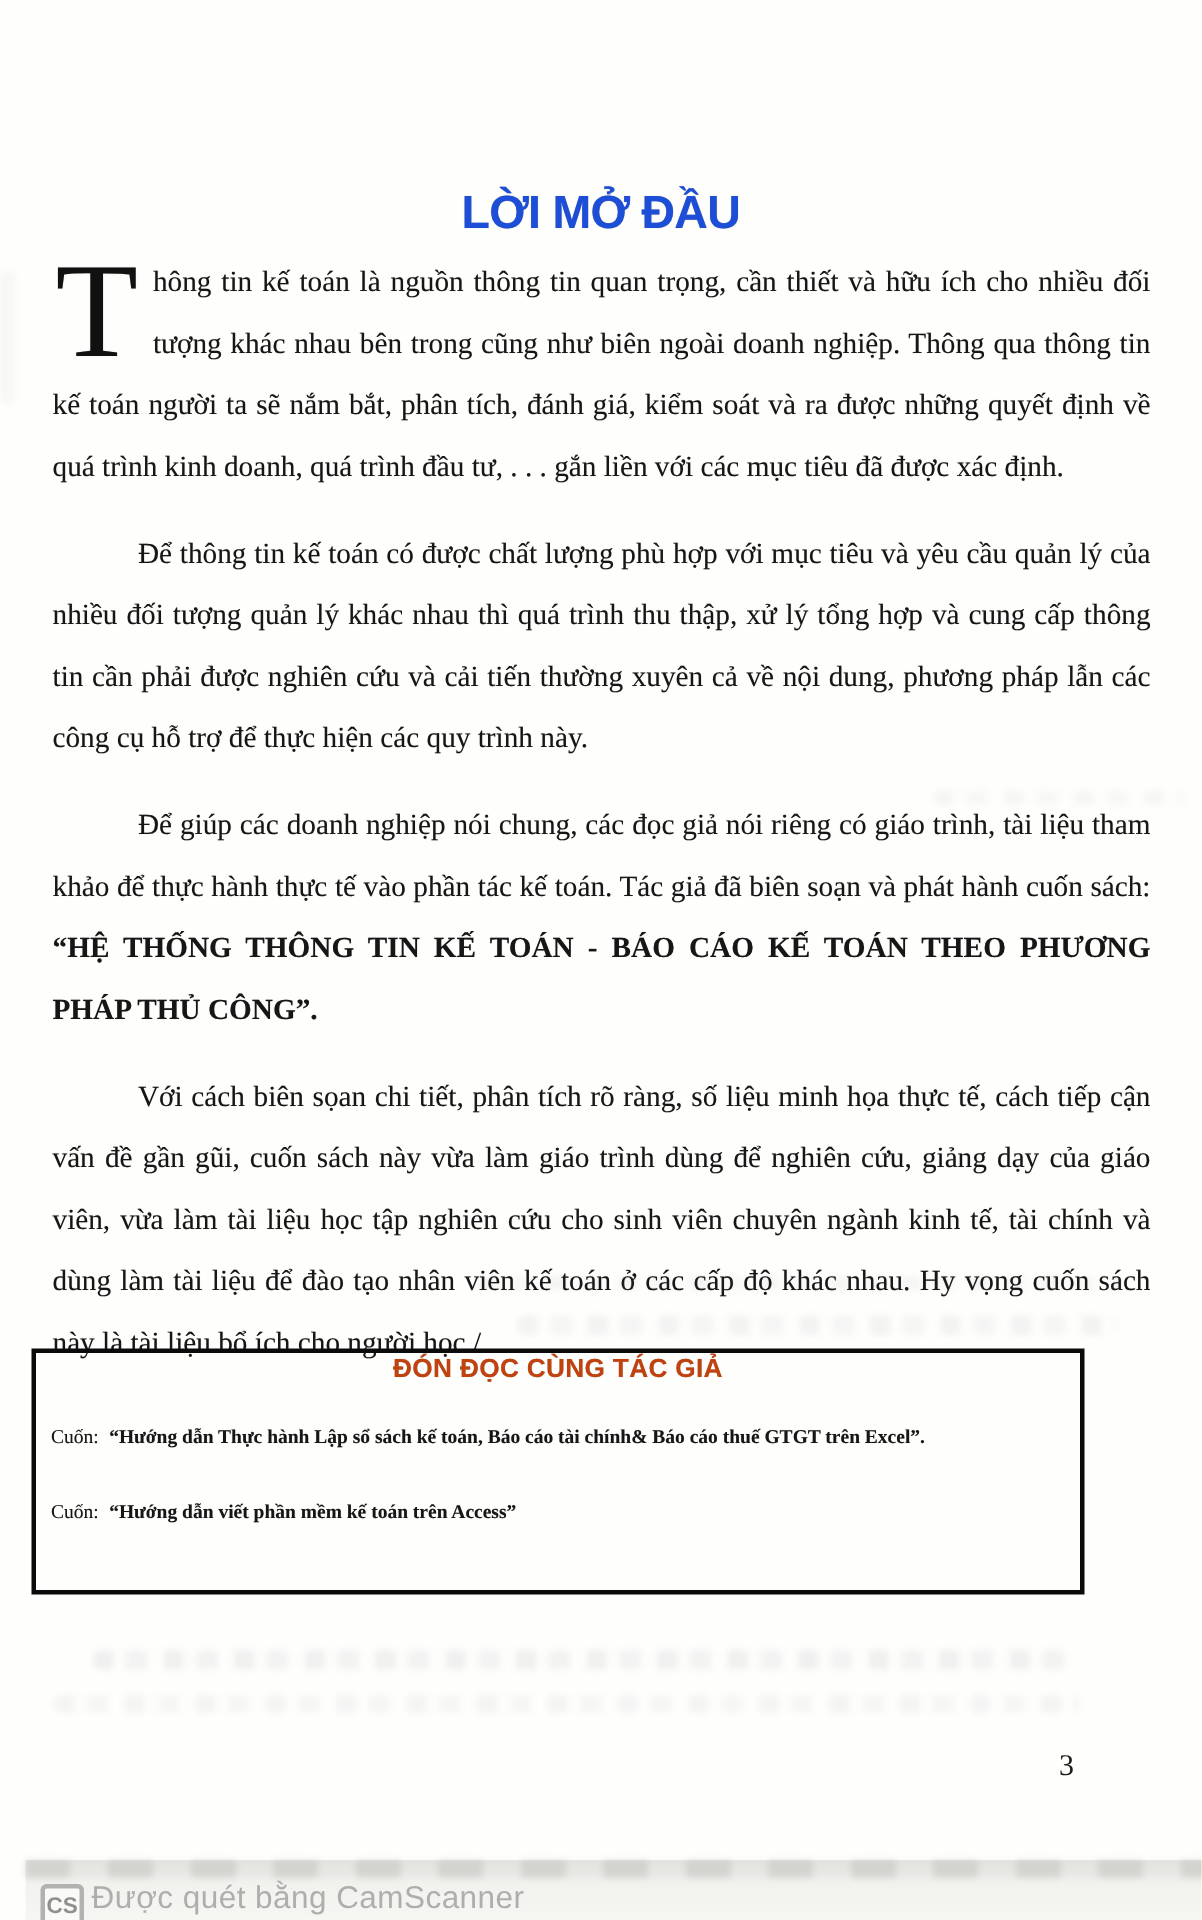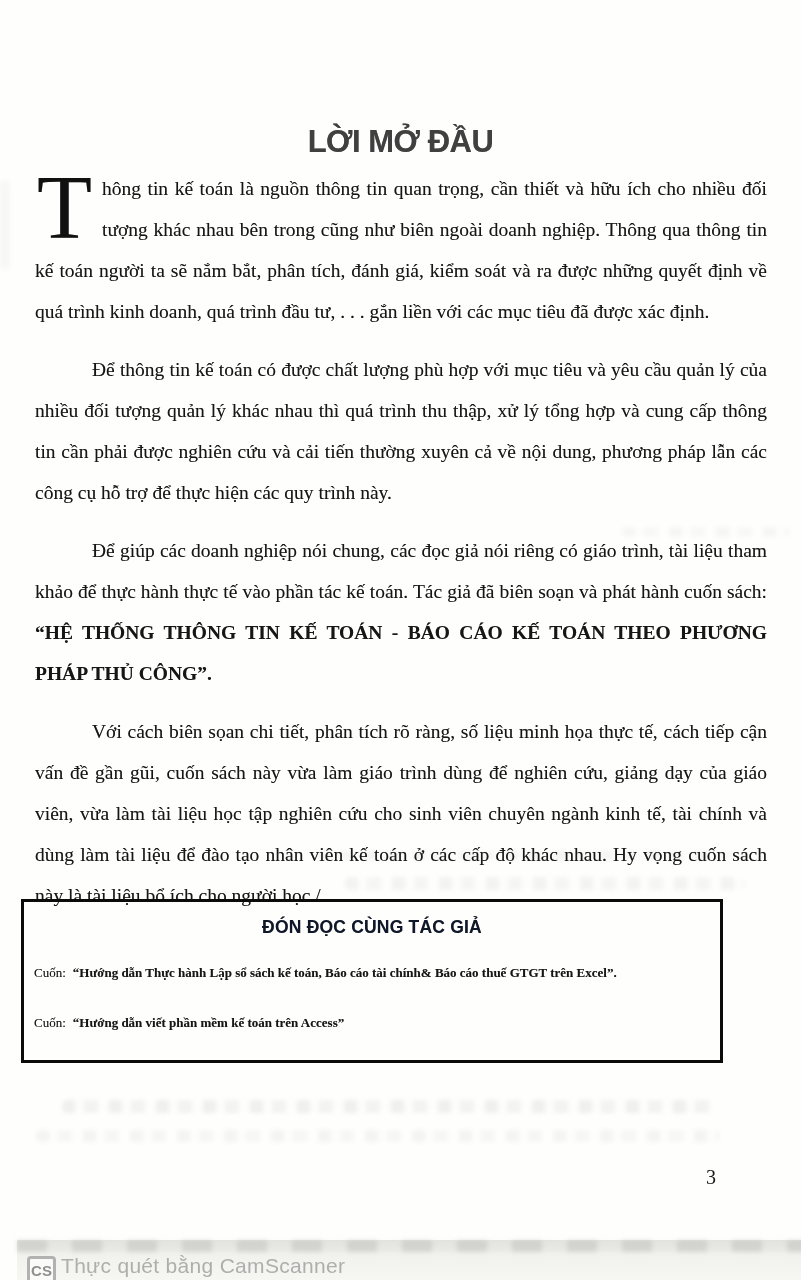--- a/index.html
+++ b/index.html
@@ -22,21 +22,21 @@
   .page-title {
     position: absolute;
     top: 124px;
     left: 0;
     width: 100%;
     text-align: center;
     font-family: "Liberation Sans", sans-serif;
     font-weight: 700;
     font-size: 31px;
     letter-spacing: -0.5px;
-    color: #404040;
+    color: #1d4ed8;
     text-shadow: 0 0 0.6px rgba(0,0,0,.4);
   }
   
   .content {
     position: absolute;
     left: 35px;
     top: 168px;
     width: 732px;
   }
   .content p {
@@ -66,27 +66,27 @@
     position: absolute;
     left: 21px;
     top: 899px;
     width: 702px;
     height: 164px;
     border: 3px solid #0b0b0b;
     box-sizing: border-box;
     background: transparent;
   }
   .announce-heading {
-    margin-top: 15px;
+    margin-top: 0;
     text-align: center;
     font-family: "Liberation Sans", sans-serif;
     font-weight: 700;
     font-size: 17.5px;
     letter-spacing: 0.2px;
-    color: #0f172a;
+    color: #c2410c;
     text-shadow: 0 0 0.5px rgba(0,0,0,.4);
   }
   .announce-item {
     margin: 15px 8px 0 10px;
     font-size: 13px;
     line-height: 40px;
     text-align: justify;
     padding-left: 60px;
     text-indent: -60px;
     text-shadow: 0 0 0.5px rgba(0,0,0,.35);
@@ -203,16 +203,16 @@
 
   <div class="smudge s1"></div>
   <div class="smudge s2"></div>
   <div class="smudge s3"></div>
   <div class="smudge s4"></div>
   <div class="smudge s5"></div>
   <div class="smudge s6"></div>
 
   <div class="scan-footer">
     <div class="cs-badge">CS</div>
-    <div class="wm-text">Thực quét bằng CamScanner</div>
+    <div class="wm-text">Được quét bằng CamScanner</div>
   </div>
 
 </div>
 
 </body></html>

